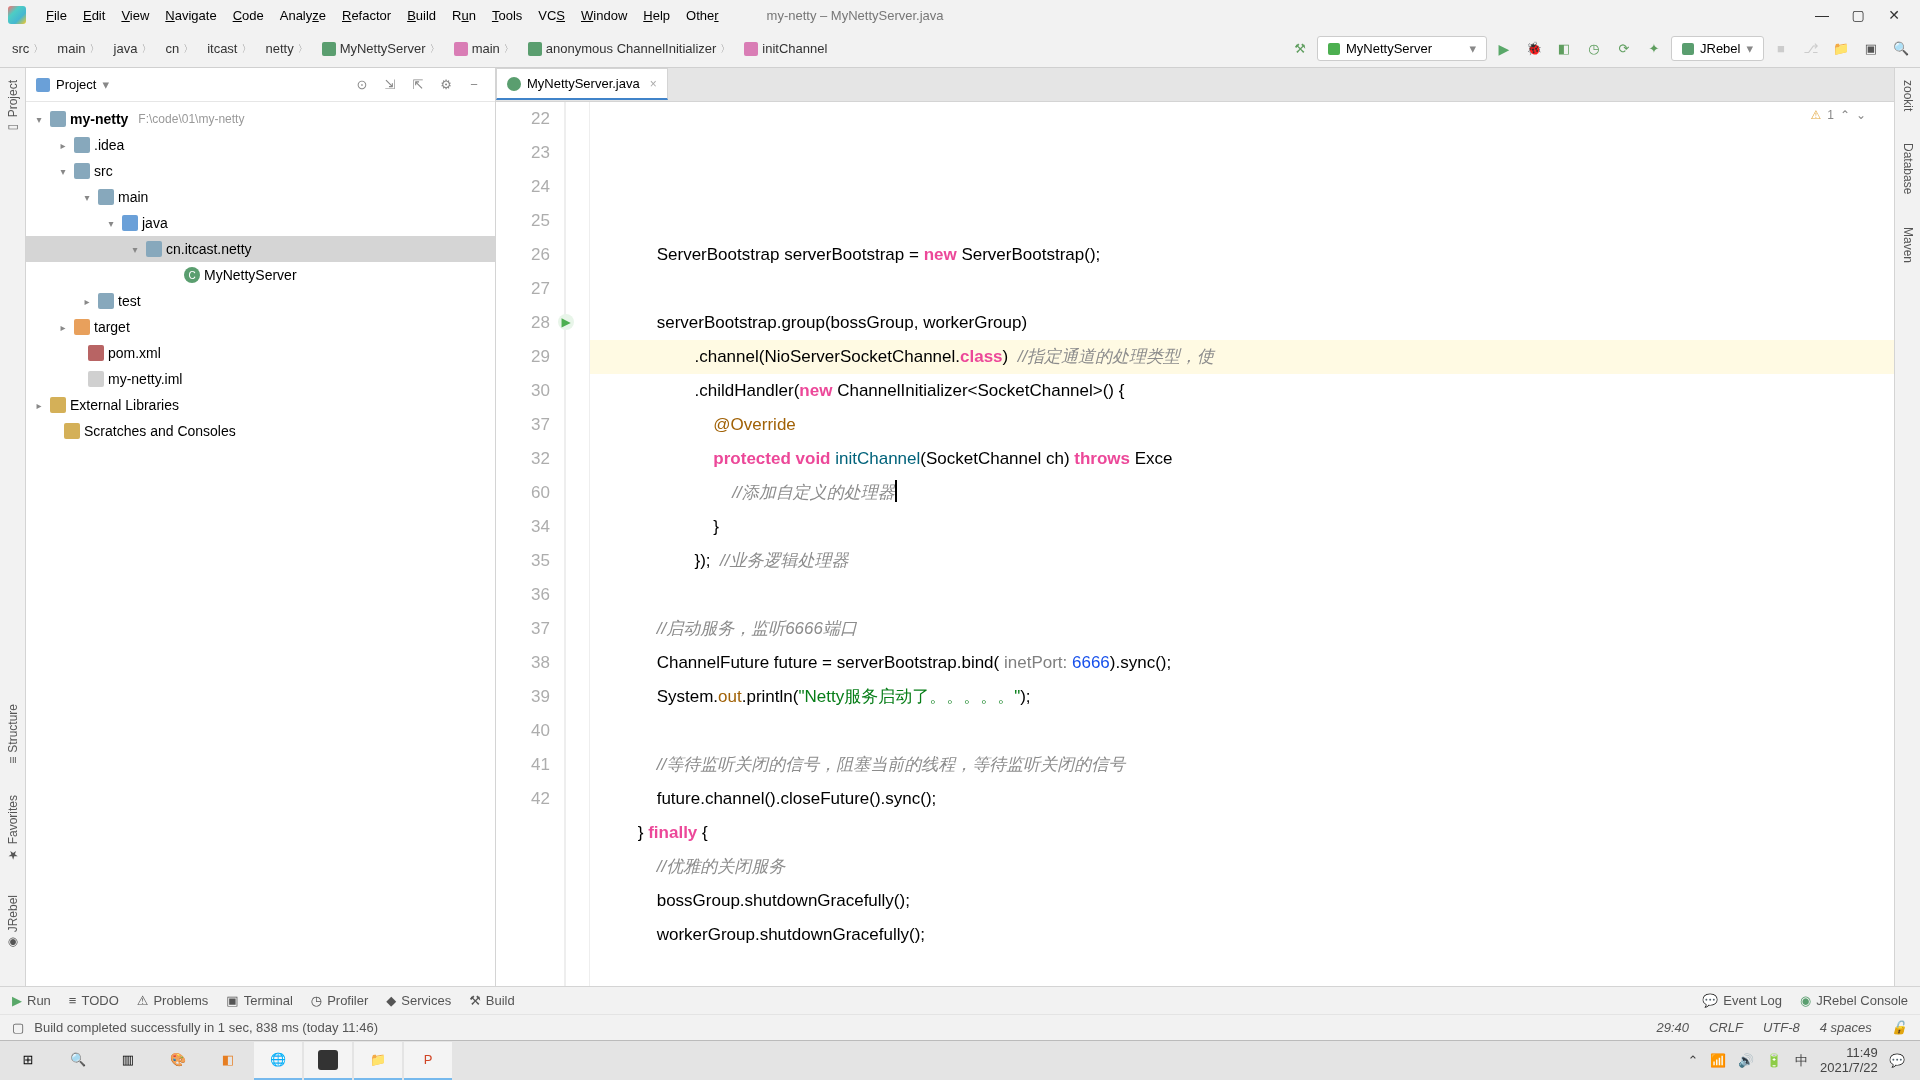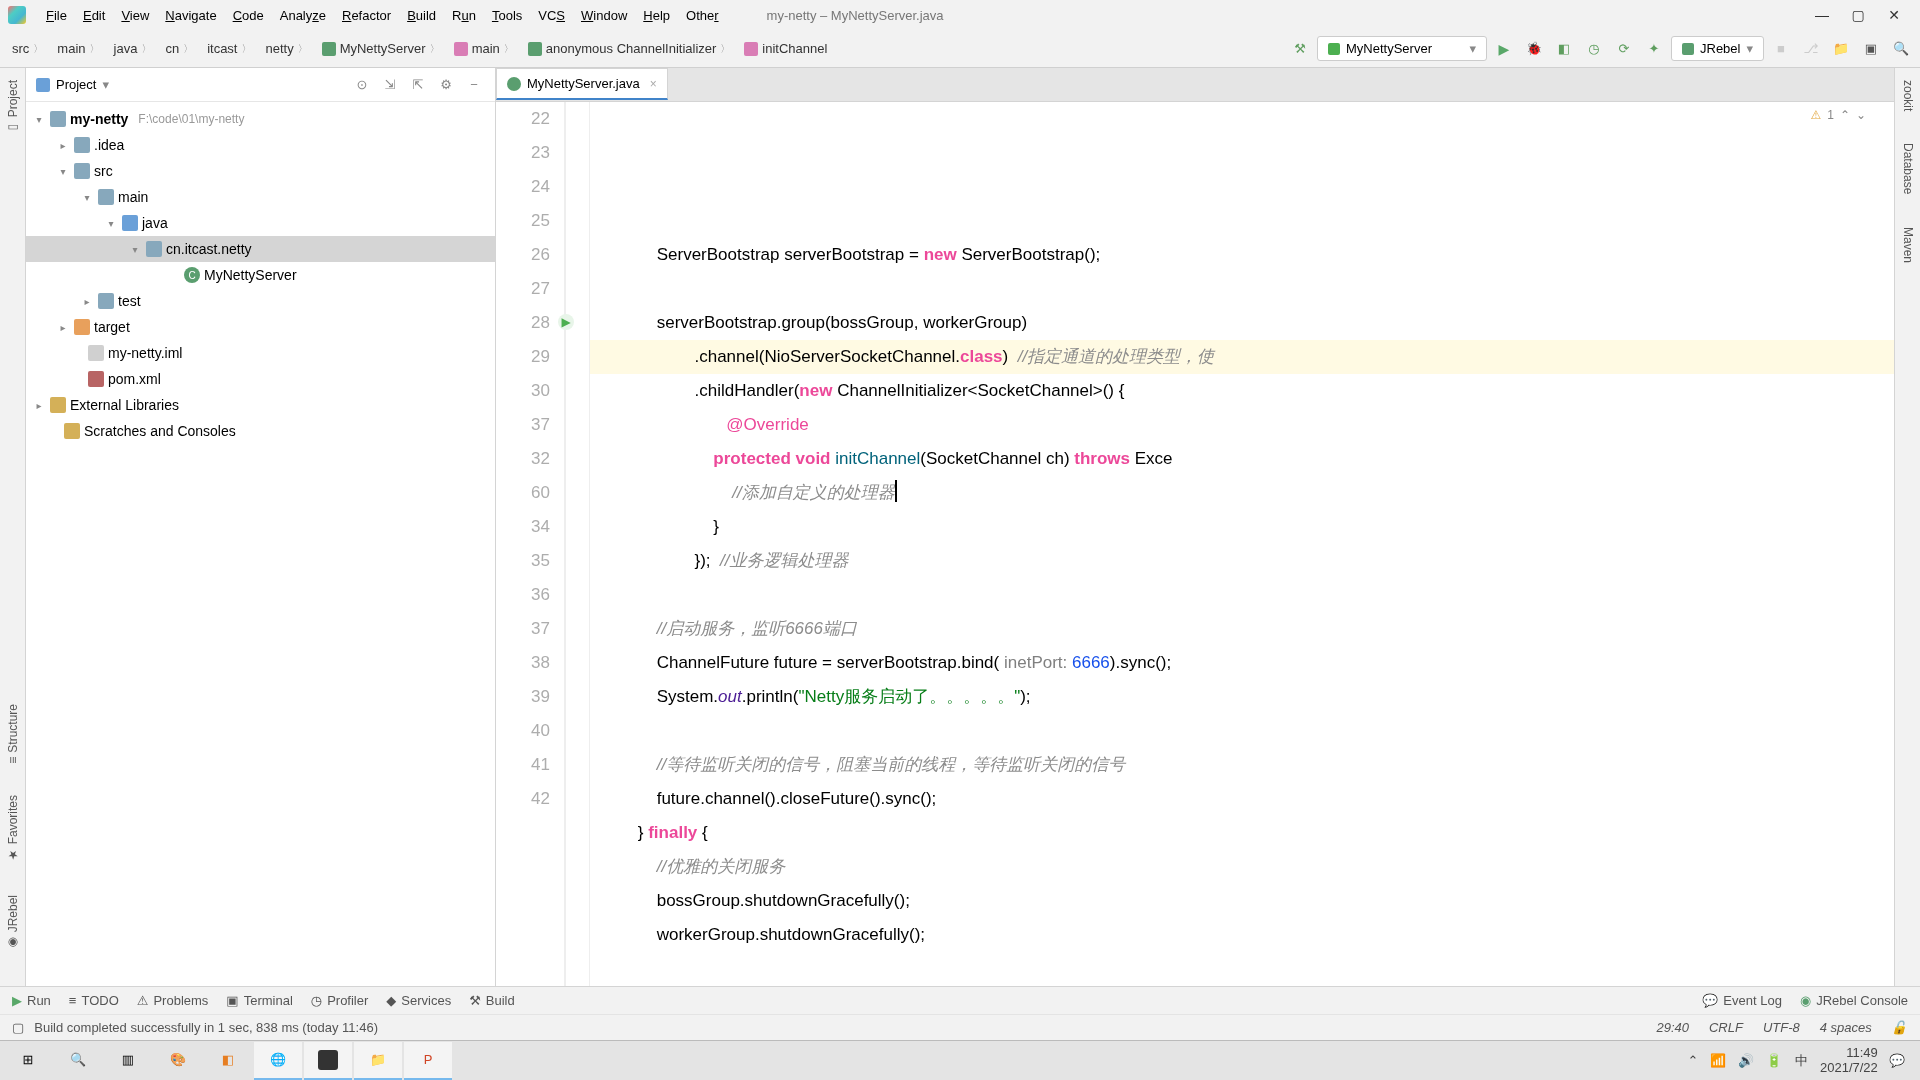--- a/index.html
+++ b/index.html
@@ -58,25 +58,25 @@
 .code-wrap { flex: 1; display: flex; overflow: hidden; position: relative; }
 .gutter-col { width: 70px; background: #fff; border-right: 2px solid #eee; text-align: right; color: #adadad; font-family: "Consolas","JetBrains Mono",monospace; font-size: 17px; line-height: 34px; padding-right: 14px; position: relative; }
 .gutter-col .ln { height: 34px; position: relative; }
 .gutter-col .runmark::after { content: "▶"; position: absolute; right: -24px; color: #4caf50; font-size: 12px; top: 8px; background: #e8f5e9; border-radius: 50%; width: 16px; height: 16px; display: flex; align-items: center; justify-content: center; }
 .fold-col { width: 24px; border-right: 1px solid #eee; }
 .code { flex: 1; font-family: "Consolas","JetBrains Mono",monospace; font-size: 17px; line-height: 34px; white-space: pre; padding-left: 10px; overflow-x: auto; position: relative; }
 .code .hl-line { position: absolute; left: 0; right: 0; height: 34px; background: #fffae3; top: 238px; z-index: 0; }
 .code-content { position: relative; z-index: 1; }
 .kw { color: #ec4899; font-weight: bold; }
 .fn { color: #00627a; }
-.at { color: #ec4899; margin-left: 13px; }
+.at { color: #a16207; }
 .com { color: #8c8c8c; font-style: italic; }
 .str { color: #067d17; }
 .num { color: #1750eb; }
-.fld { color: #4c1d95; font-style: italic; }
+.fld { color: #a16207; }
 .param { color: #808080; }
 .caret { border-left: 2px solid #000; animation: blink 1s step-end infinite; display: inline-block; height: 22px; vertical-align: text-bottom; }
 @keyframes blink { 50% { opacity: 0; } }
 
 .insp { position: absolute; top: 6px; right: 28px; display: flex; align-items: center; gap: 6px; font-size: 12px; color: #888; }
 .insp .warn { color: #e2a53a; }
 
 .bottom-bar { height: 28px; background: #f2f2f2; border-top: 1px solid #d4d4d4; display: flex; align-items: center; padding: 0 12px; gap: 18px; font-size: 13px; }
 .bottom-bar .btn { display: flex; align-items: center; gap: 5px; color: #555; }
 .bottom-bar .spacer { flex: 1; }
@@ -251,27 +251,27 @@
           <span class="tree-icon folder-icon"></span>
           <span>test</span>
         </div>
       <div class="tree-row" style="padding-left:30px">
           <span class="tree-arrow">▸</span>
           <span class="tree-icon folder-icon orange"></span>
           <span>target</span>
         </div>
       <div class="tree-row" style="padding-left:44px">
           <span class="tree-arrow"></span>
+          <span class="tree-icon file-icon" style="background:#b86464"></span>
+          <span>pom.xml</span>
+        </div>
+      <div class="tree-row" style="padding-left:44px">
+          <span class="tree-arrow"></span>
           <span class="tree-icon file-icon"></span>
           <span>my-netty.iml</span>
-        </div>
-      <div class="tree-row" style="padding-left:44px">
-          <span class="tree-arrow"></span>
-          <span class="tree-icon file-icon" style="background:#b86464"></span>
-          <span>pom.xml</span>
         </div>
       <div class="tree-row" style="padding-left:6px">
           <span class="tree-arrow">▸</span>
           <span class="tree-icon" style="background:#d4b058"></span>
           <span>External Libraries</span>
         </div>
       <div class="tree-row" style="padding-left:20px">
           <span class="tree-arrow"></span>
           <span class="tree-icon" style="background:#d4b058"></span>
           <span>Scratches and Consoles</span>

